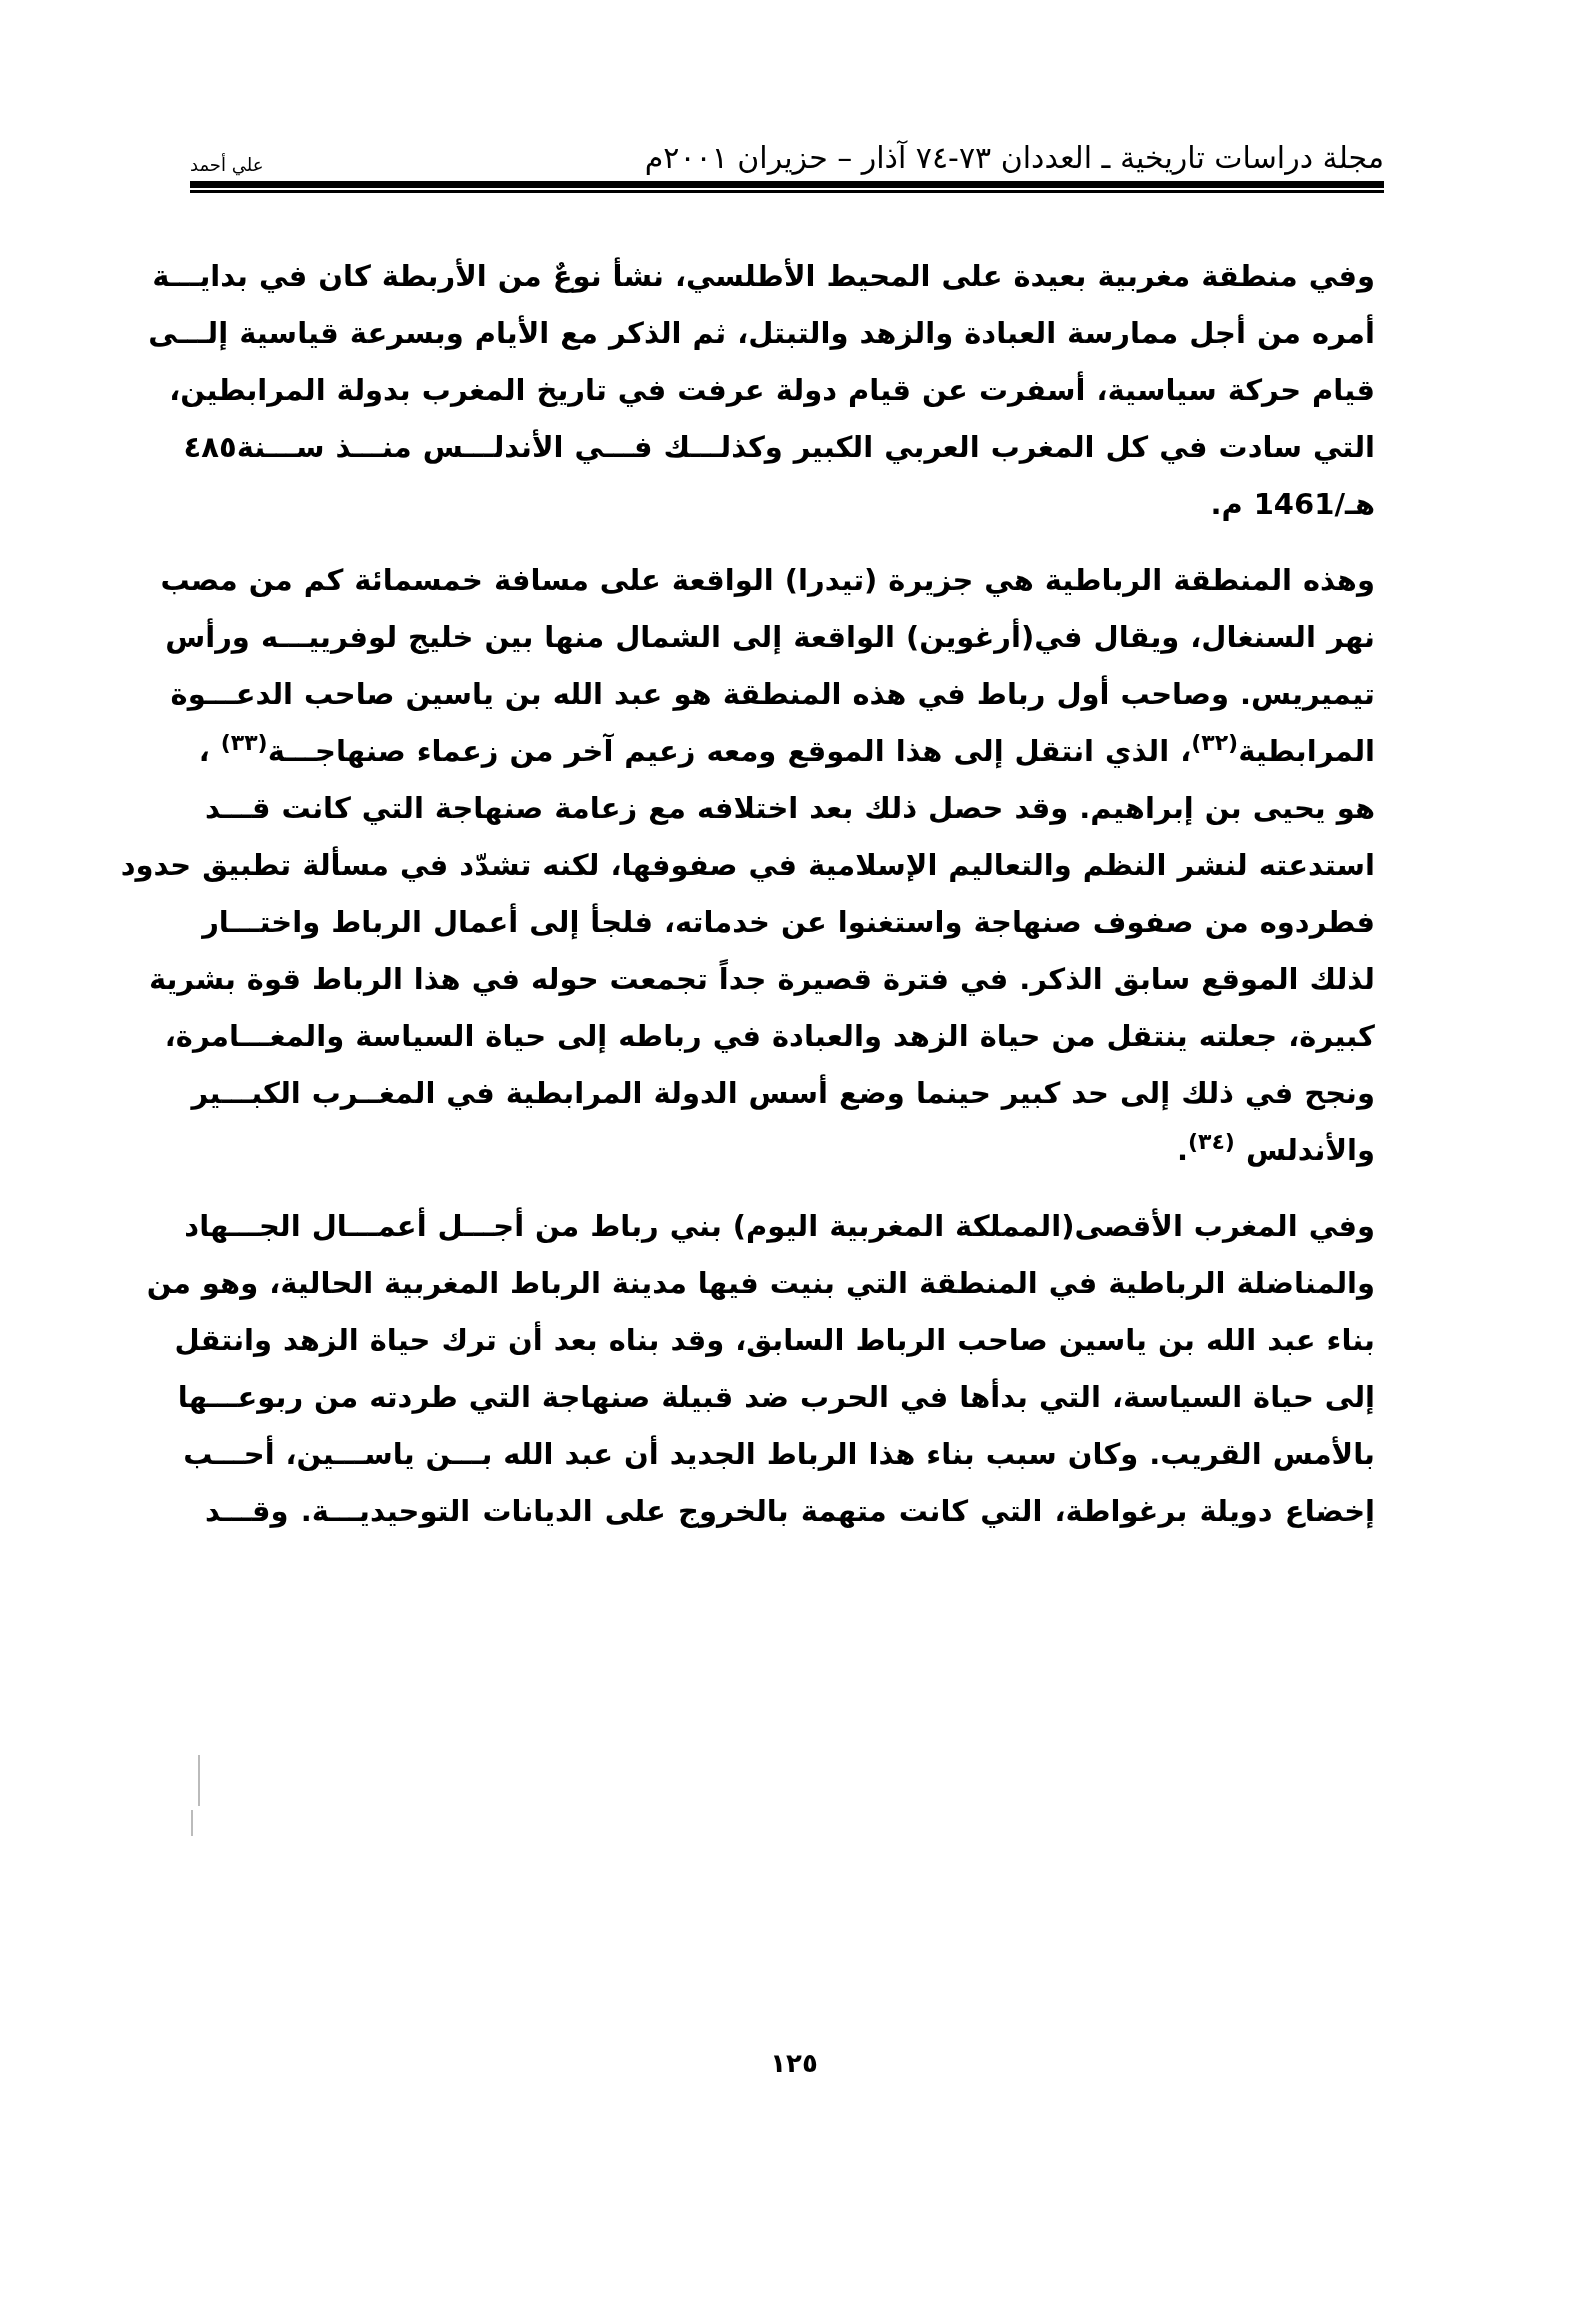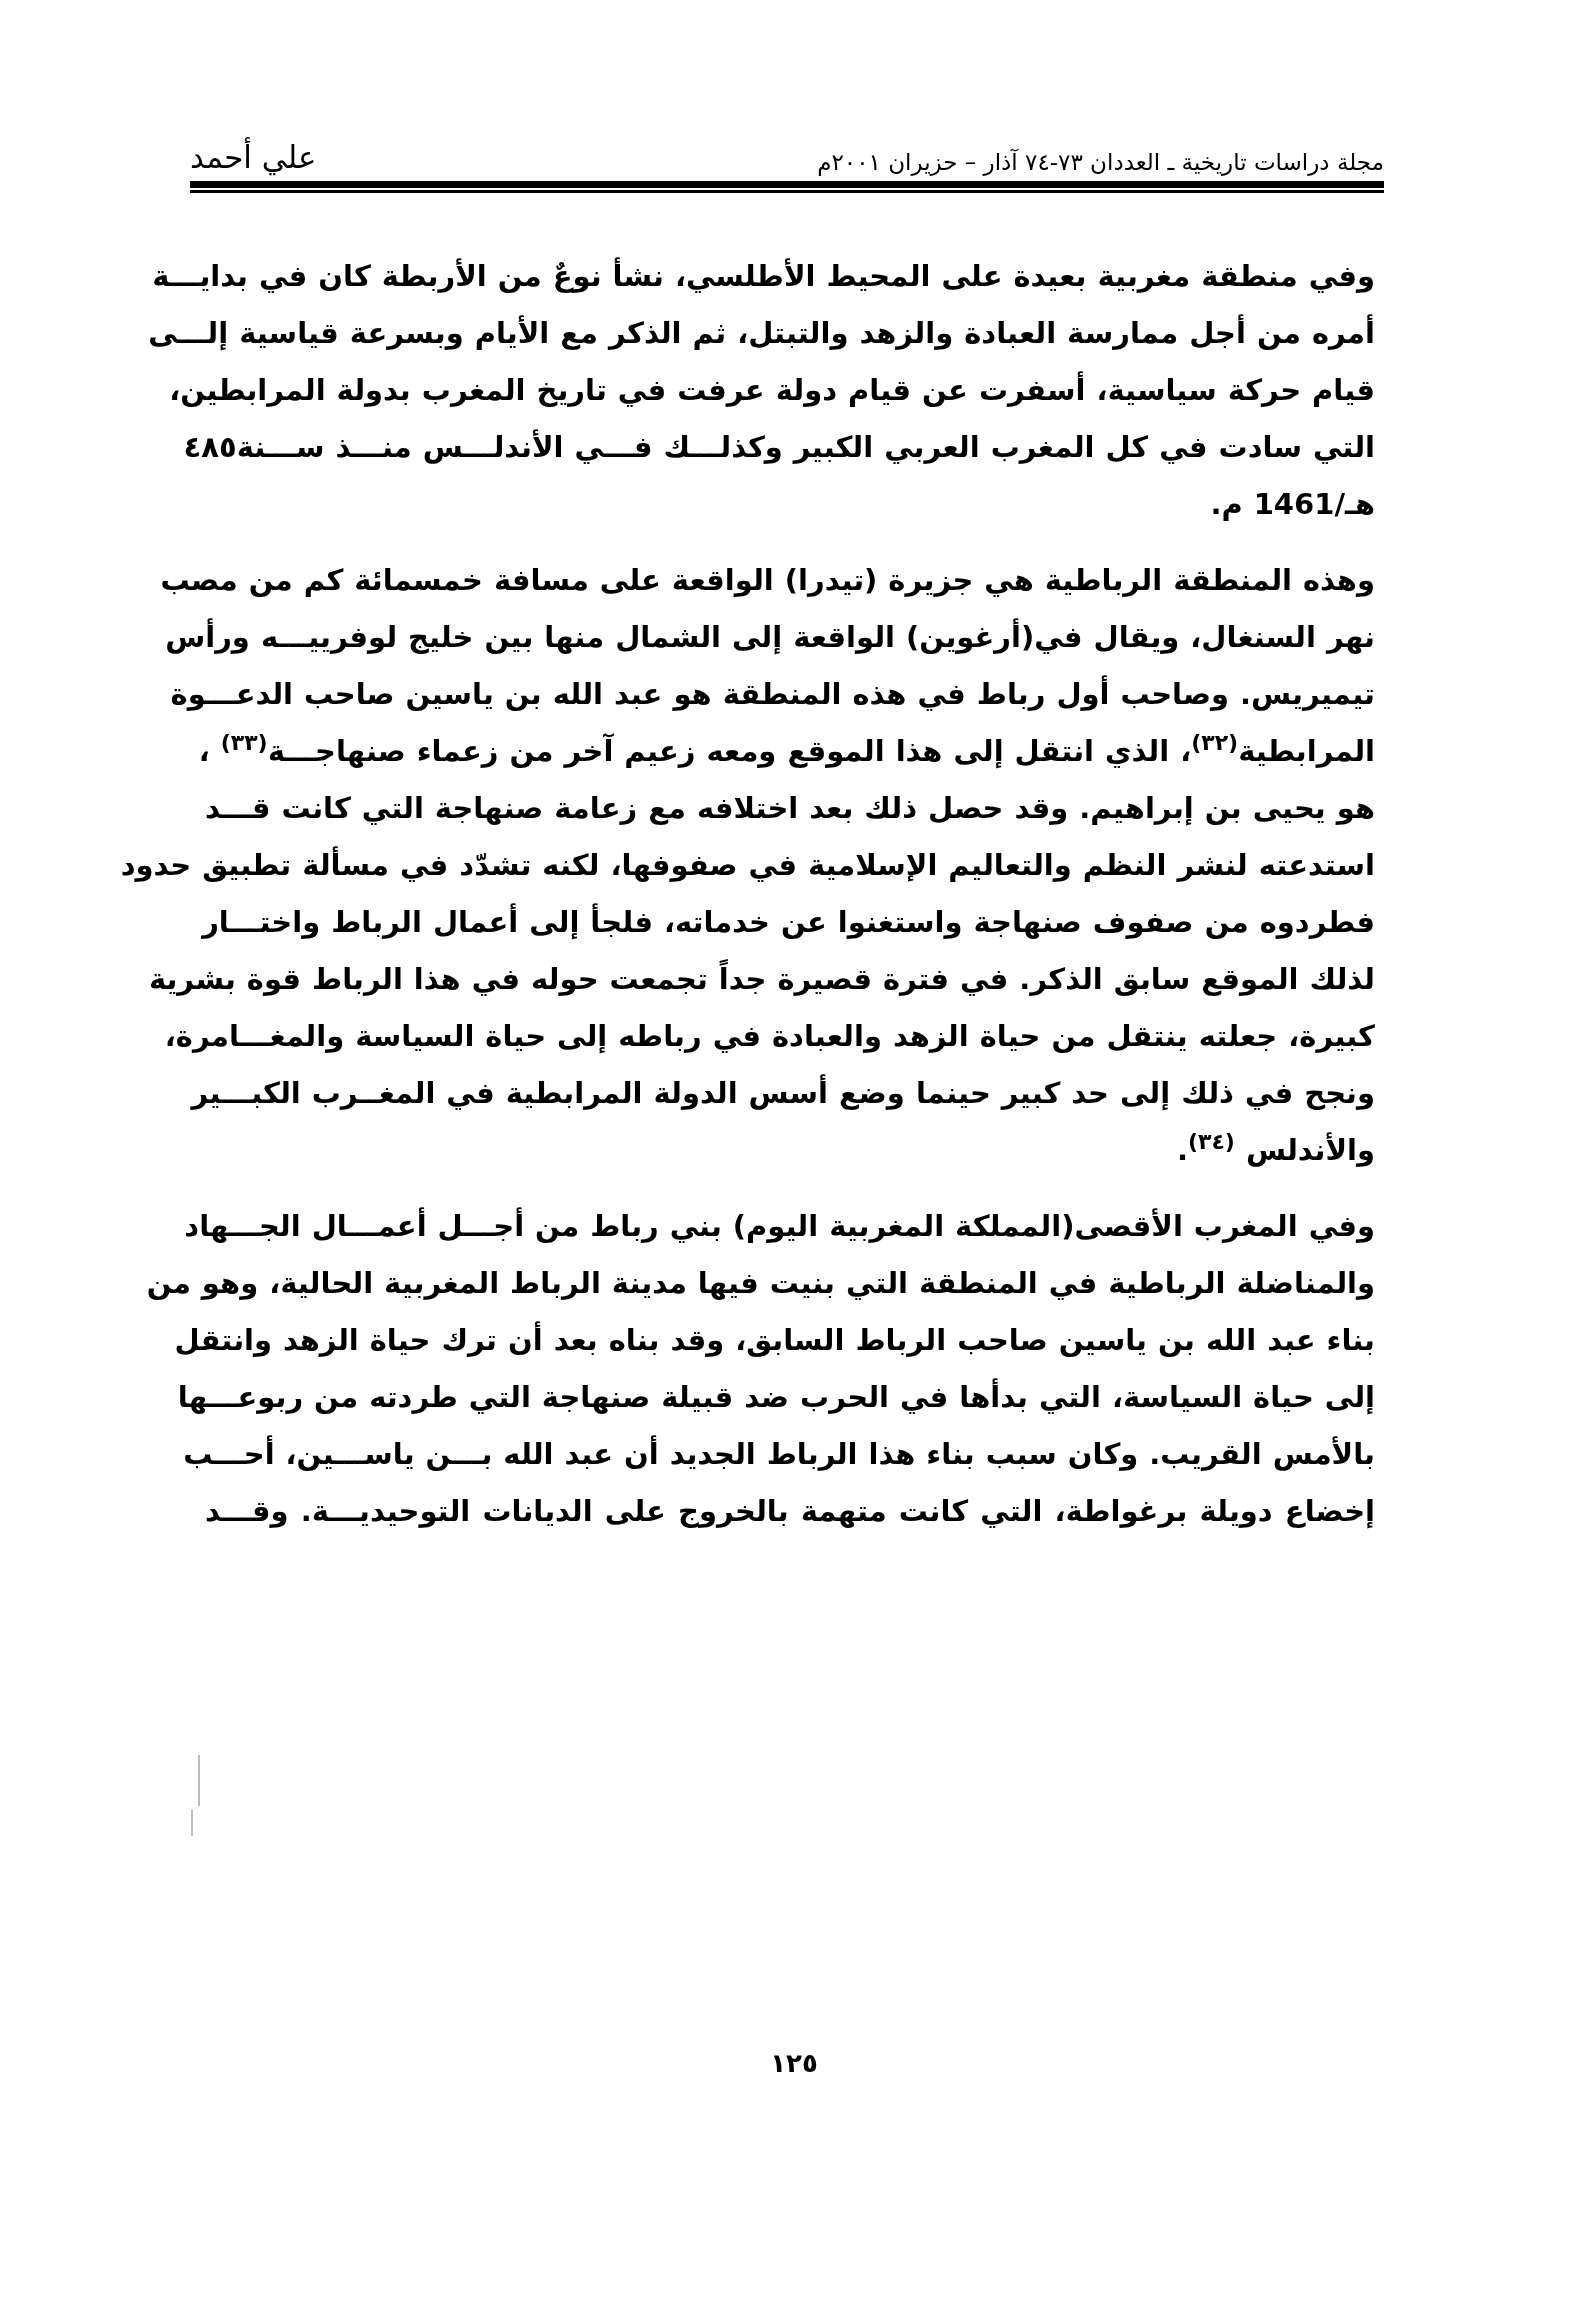--- a/index.html
+++ b/index.html
@@ -29,28 +29,28 @@
       top: 137px;
       width: 1194px;
       height: 38px;
       direction: rtl;
       display: flex;
       justify-content: space-between;
       align-items: flex-end;
     }
     .journal-title {
       font-family: "DejaVu Sans", sans-serif;
-      font-size: 23px;
+      font-size: 30px;
       font-weight: normal;
       letter-spacing: -0.4px;
       white-space: nowrap;
     }
     .author-name {
       font-family: "DejaVu Sans", sans-serif;
-      font-size: 31px;
+      font-size: 18px;
       white-space: nowrap;
     }
     .header-rule-thick {
       position: absolute;
       left: 190px;
       top: 181px;
       width: 1194px;
       height: 6.8px;
       background: #000;
     }

